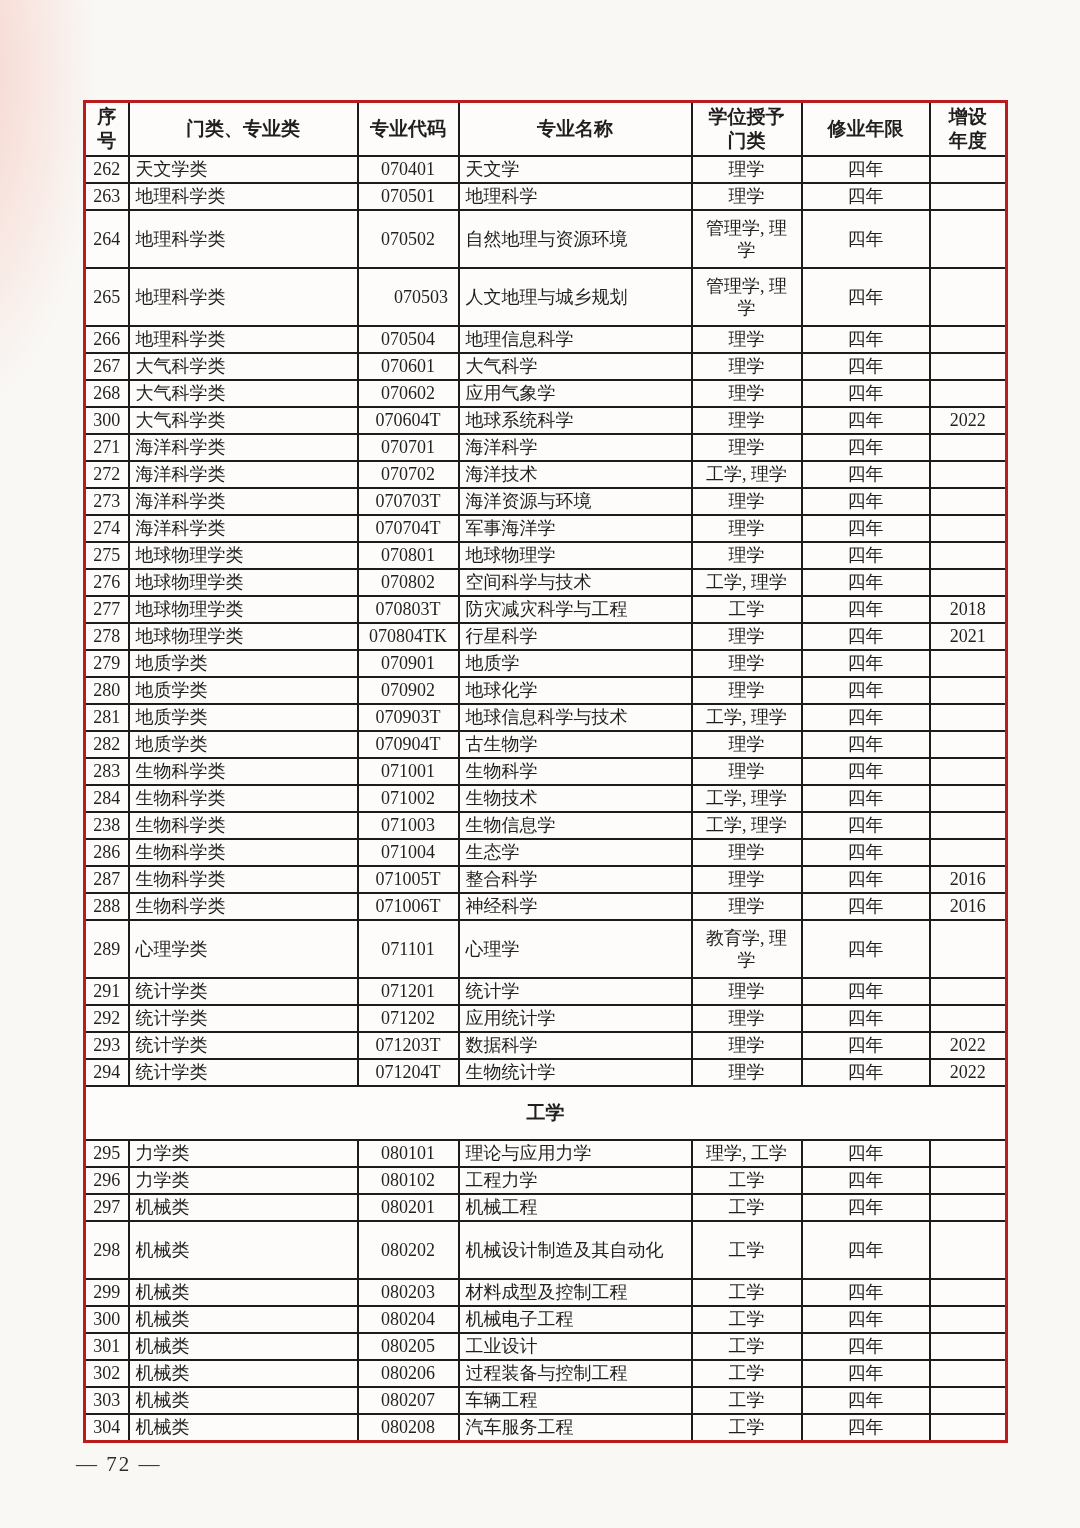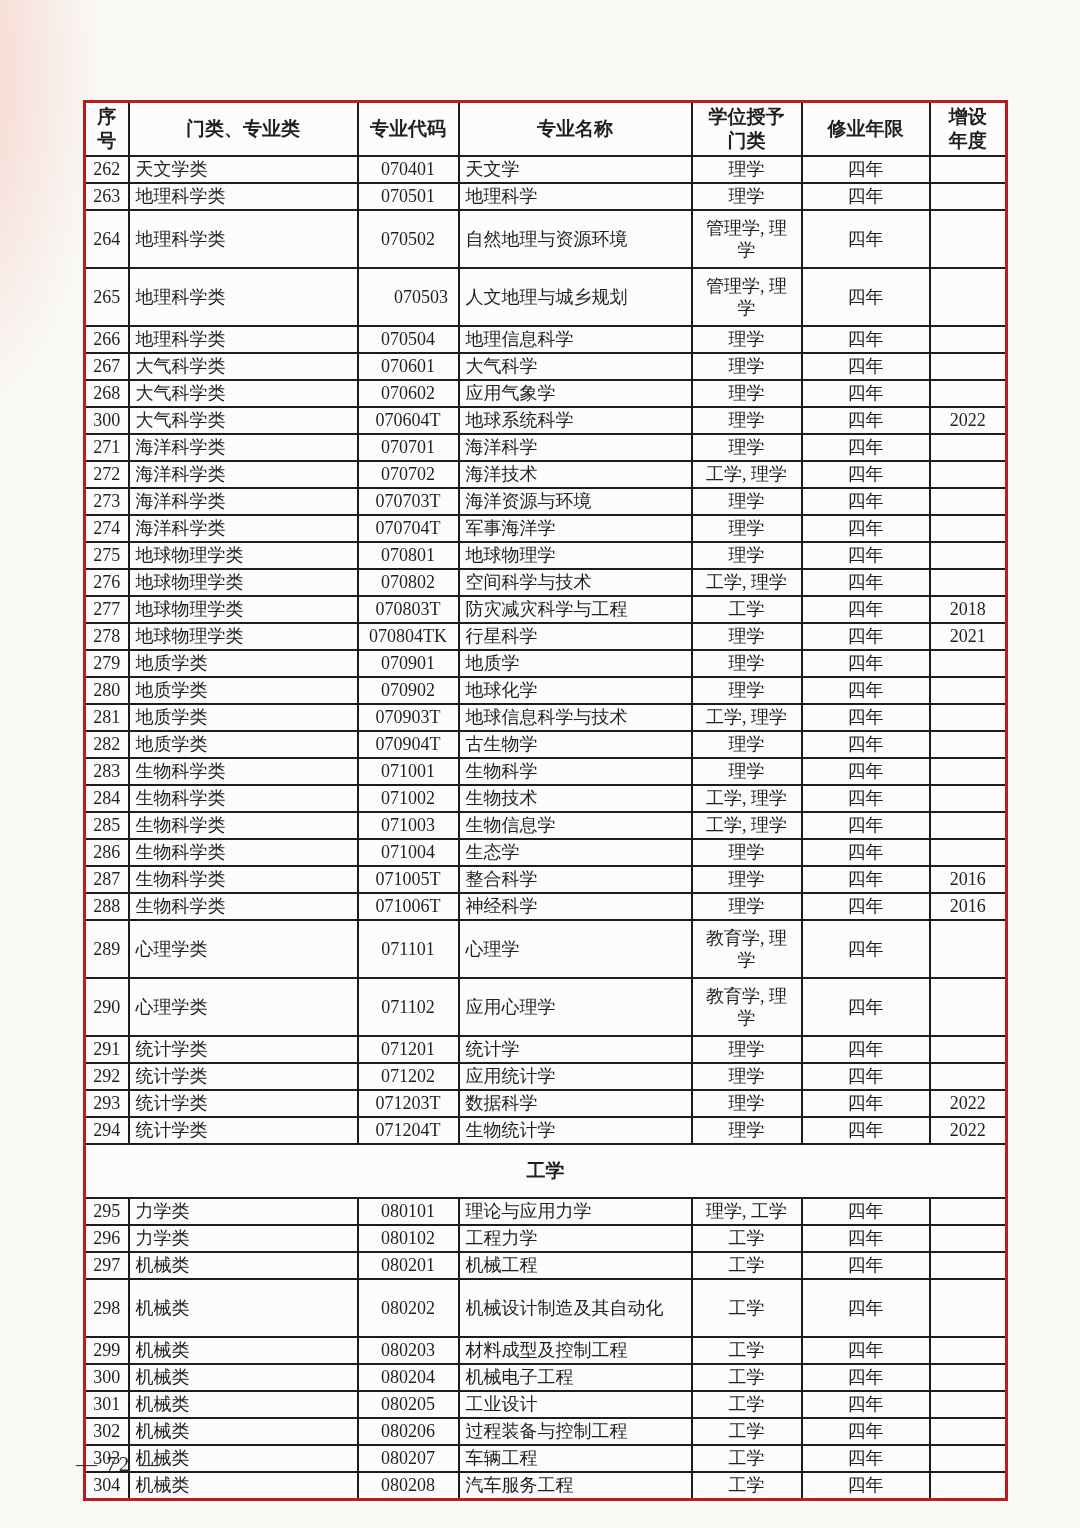--- a/index.html
+++ b/index.html
@@ -300,21 +300,21 @@
       <tr>
         <td class="c-no">284</td>
         <td class="c-cat">生物科学类</td>
         <td class="c-code">071002</td>
         <td class="c-name">生物技术</td>
         <td class="c-deg">工学, 理学</td>
         <td class="c-years">四年</td>
         <td class="c-added"></td>
       </tr>
       <tr>
-        <td class="c-no">285</td>
+        <td class="c-no">238</td>
         <td class="c-cat">生物科学类</td>
         <td class="c-code">071003</td>
         <td class="c-name">生物信息学</td>
         <td class="c-deg">工学, 理学</td>
         <td class="c-years">四年</td>
         <td class="c-added"></td>
       </tr>
       <tr>
         <td class="c-no">286</td>
         <td class="c-cat">生物科学类</td>
@@ -345,29 +345,20 @@
       <tr>
         <td class="c-no" style="height: 54px;">289</td>
         <td class="c-cat" style="height: 54px;">心理学类</td>
         <td class="c-code" style="height: 54px;">071101</td>
         <td class="c-name" style="height: 54px;">心理学</td>
         <td class="c-deg" style="height: 54px;">教育学, 理学</td>
         <td class="c-years" style="height: 54px;">四年</td>
         <td class="c-added" style="height: 54px;"></td>
       </tr>
       <tr>
-        <td class="c-no" style="height: 54px;">290</td>
-        <td class="c-cat" style="height: 54px;">心理学类</td>
-        <td class="c-code" style="height: 54px;">071102</td>
-        <td class="c-name" style="height: 54px;">应用心理学</td>
-        <td class="c-deg" style="height: 54px;">教育学, 理学</td>
-        <td class="c-years" style="height: 54px;">四年</td>
-        <td class="c-added" style="height: 54px;"></td>
-      </tr>
-      <tr>
         <td class="c-no">291</td>
         <td class="c-cat">统计学类</td>
         <td class="c-code">071201</td>
         <td class="c-name">统计学</td>
         <td class="c-deg">理学</td>
         <td class="c-years">四年</td>
         <td class="c-added"></td>
       </tr>
       <tr>
         <td class="c-no">292</td>

